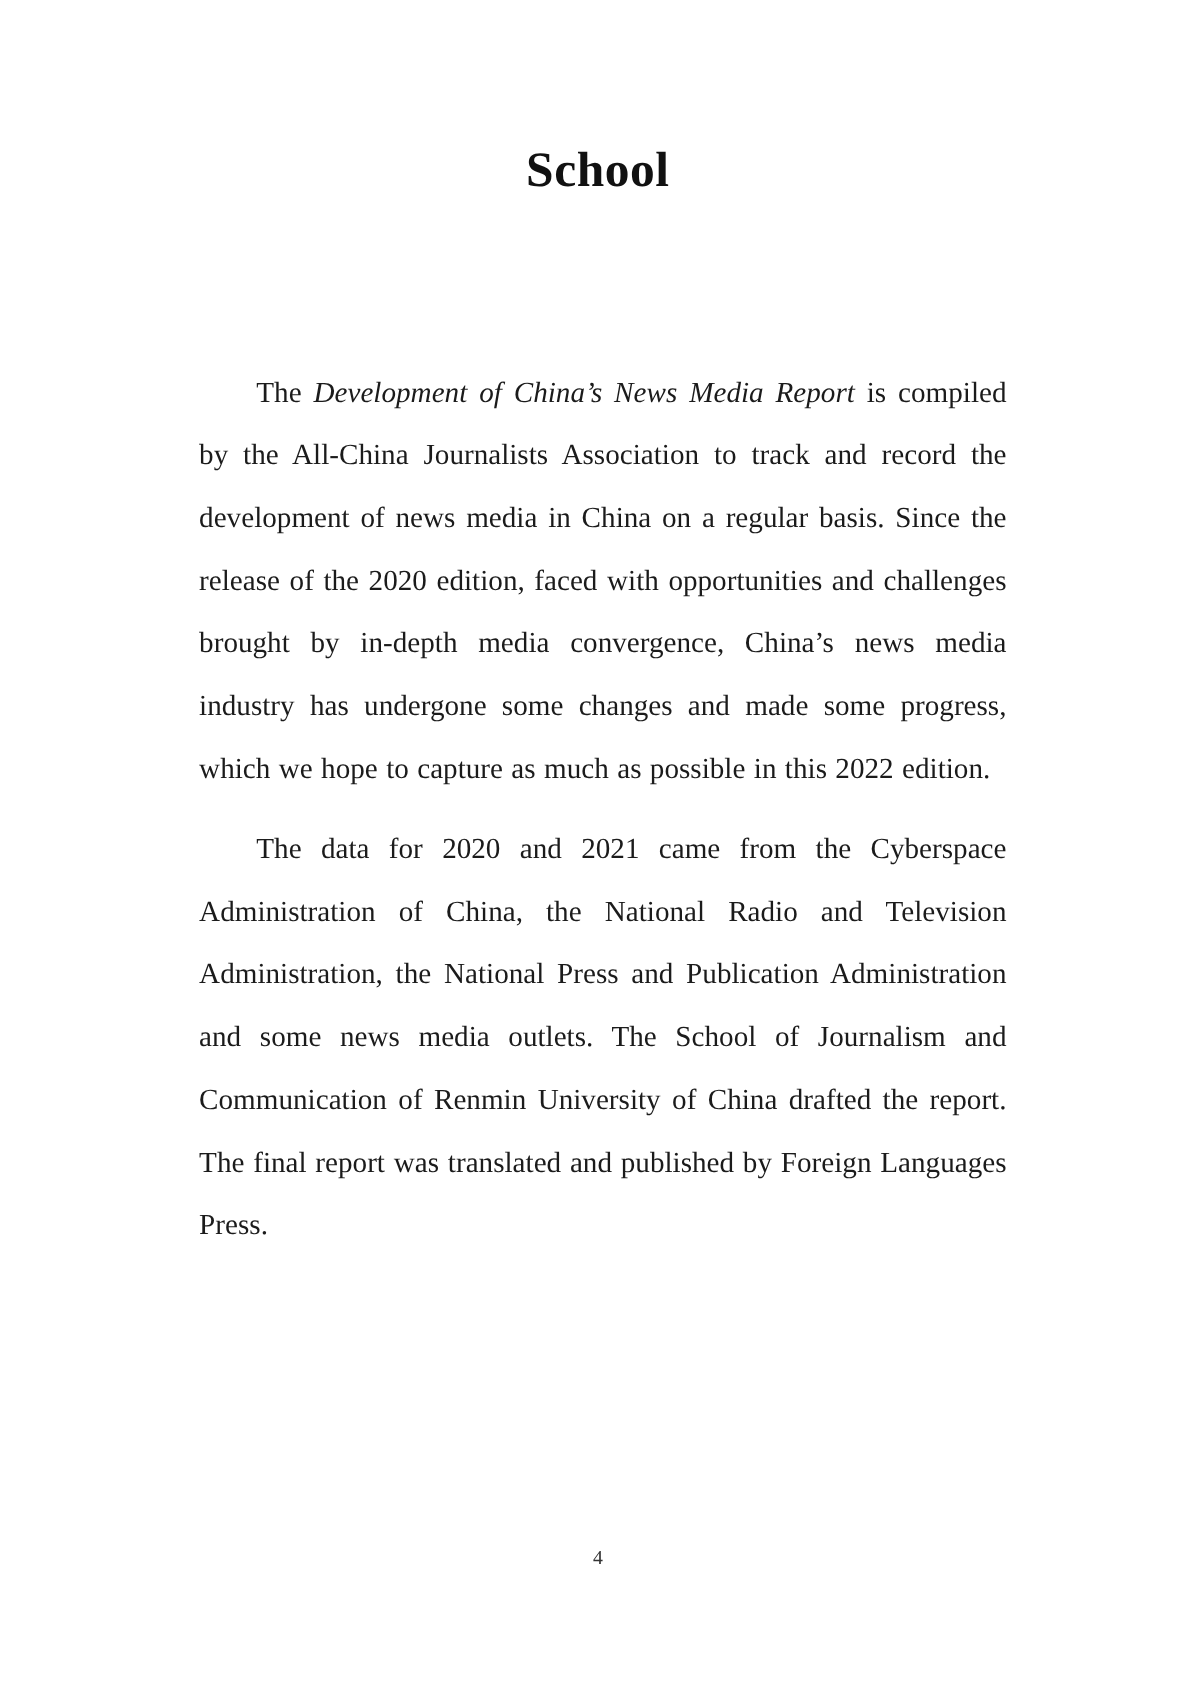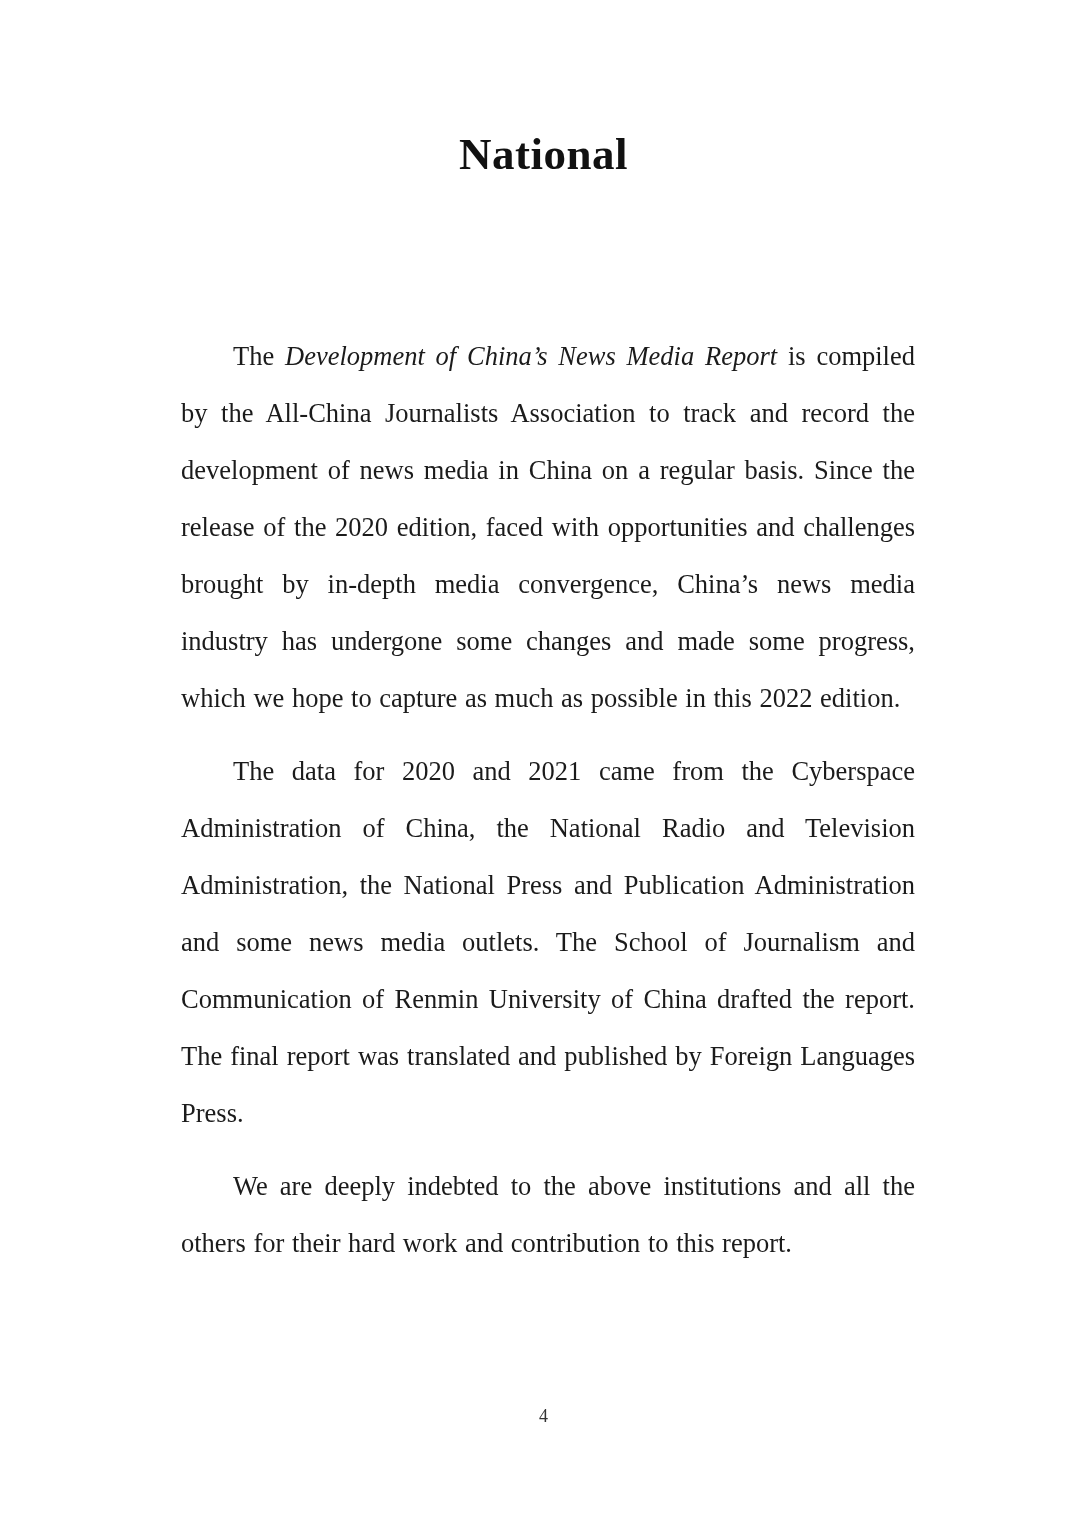--- a/index.html
+++ b/index.html
@@ -52,22 +52,21 @@
     width: 100%;
     text-align: center;
     font-size: 18px;
     color: #333333;
   }
 </style>
 </head>
 <body>
 
 <div class="page">
-  <h1 class="title">National</h1>
+  <h1 class="title">School</h1>
 
   <div class="body-text">
       <p><span>The </span><span class="italic">Development of China’s News Media Report</span><span> is compiled by the All-China Journalists Association to track and record the development of news media in China on a regular basis. Since the release of the 2020 edition, faced with opportunities and challenges brought by in-depth media convergence, China’s news media industry has undergone some changes and made some progress, which we hope to capture as much as possible in this 2022 edition.</span></p>
       <p><span>The data for 2020 and 2021 came from the Cyberspace Administration of China, the National Radio and Television Administration, the National Press and Publication Administration and some news media outlets. The School of Journalism and Communication of Renmin University of China drafted the report. The final report was translated and published by Foreign Languages Press.</span></p>
-      <p><span>We are deeply indebted to the above institutions and all the others for their hard work and contribution to this report.</span></p>
     </div>
 
   <div class="page-number">4</div>
 </div>
 
 </body></html>

